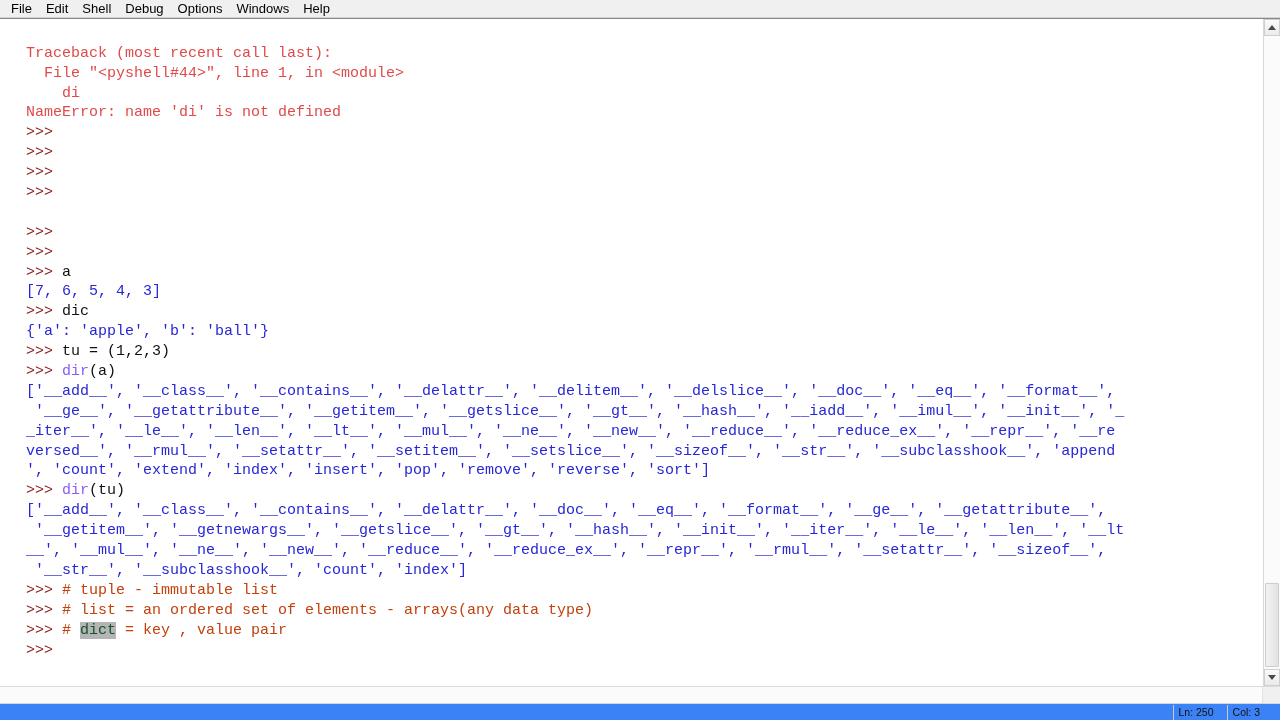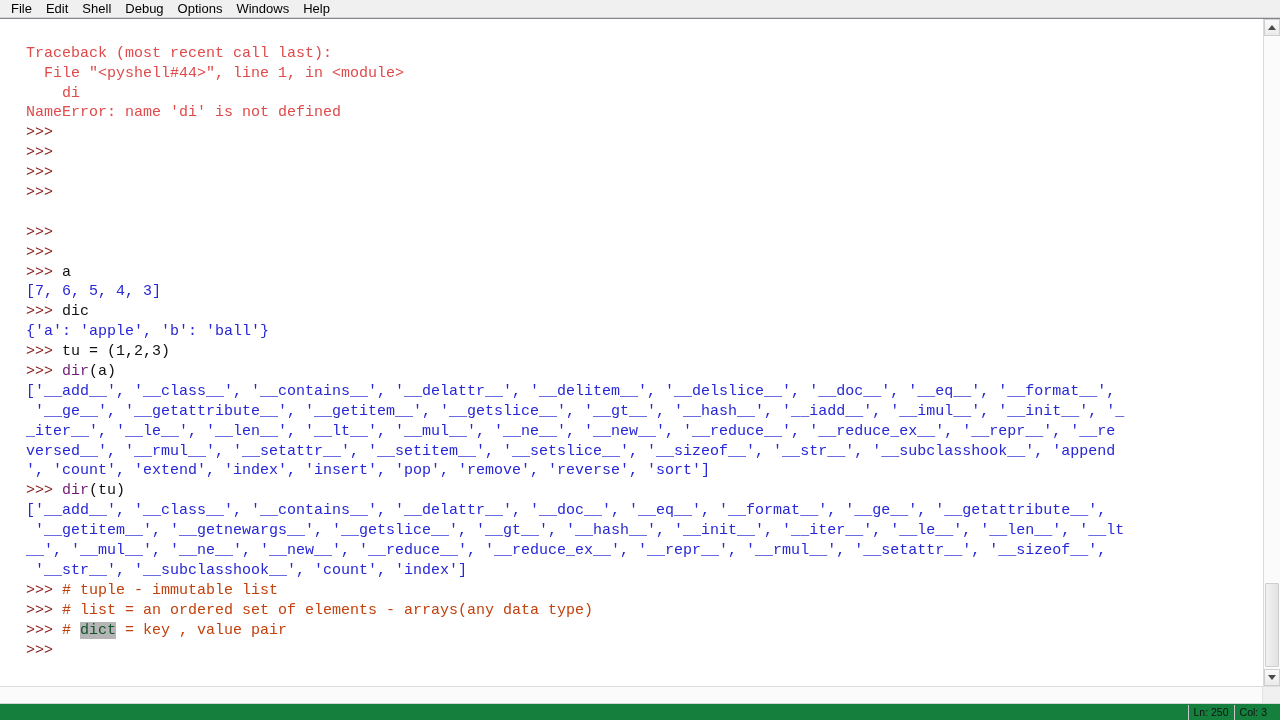--- a/index.html
+++ b/index.html
@@ -66,21 +66,21 @@
   }
   .code {
     font-family:"Liberation Mono","DejaVu Sans Mono",monospace;
     font-size:15px; line-height:19.9px; white-space:pre;
     position:absolute; left:1px; top:-15px; letter-spacing:0px;
   }
   .ln { height:19.9px; }
   .prompt   { color:#8b1a1a; }
   .out      { color:#2727d6; }
   .err      { color:#e04a4a; }
-  .builtin  { color:#701a75; }
+  .builtin  { color:#8b5cf6; }
   .plain    { color:#111111; }
   .comment  { color:#c2410c; }
   .sel      { background:#b5b5b5; color:#14532d; }
 
   
   .vscroll {
     width:17px; flex:0 0 17px; background:#f4f4f4;
     border-left:1px solid #d9d9d9; display:flex; flex-direction:column;
   }
   .sb-btn {
@@ -94,22 +94,22 @@
     border:1px solid #cdcdcd; border-radius:1px;
   }
   .arrow-up, .arrow-dn {
     width:0; height:0; border-left:4px solid transparent; border-right:4px solid transparent;
   }
   .arrow-up { border-bottom:5px solid #4a4a4a; }
   .arrow-dn { border-top:5px solid #4a4a4a; }
 
   
   .statusbar {
-    height:17px; flex:0 0 17px; background:#15803d; border-top:1px solid #d6d6d6;
-    display:flex; align-items:center; justify-content:flex-end; padding-right:8px;
+    height:17px; flex:0 0 17px; background:#3b82f6; border-top:1px solid #d6d6d6;
+    display:flex; align-items:center; justify-content:flex-end; padding-right:15px;gap:8px;
   }
   .status-cell {
     font-size:10.5px; color:#111; font-family:"Liberation Sans", sans-serif;
     border-left:1px solid #c8c8c8; padding:0 5px; line-height:15px;
   }
   .hscroll-stub {
     height:17px; flex:0 0 17px; background:#f4f4f4; border-top:1px solid #dcdcdc;
     display:flex;
   }
   .hs-track { flex:1 1 auto; background:#fbfbfb; border-right:1px solid #e2e2e2; }

